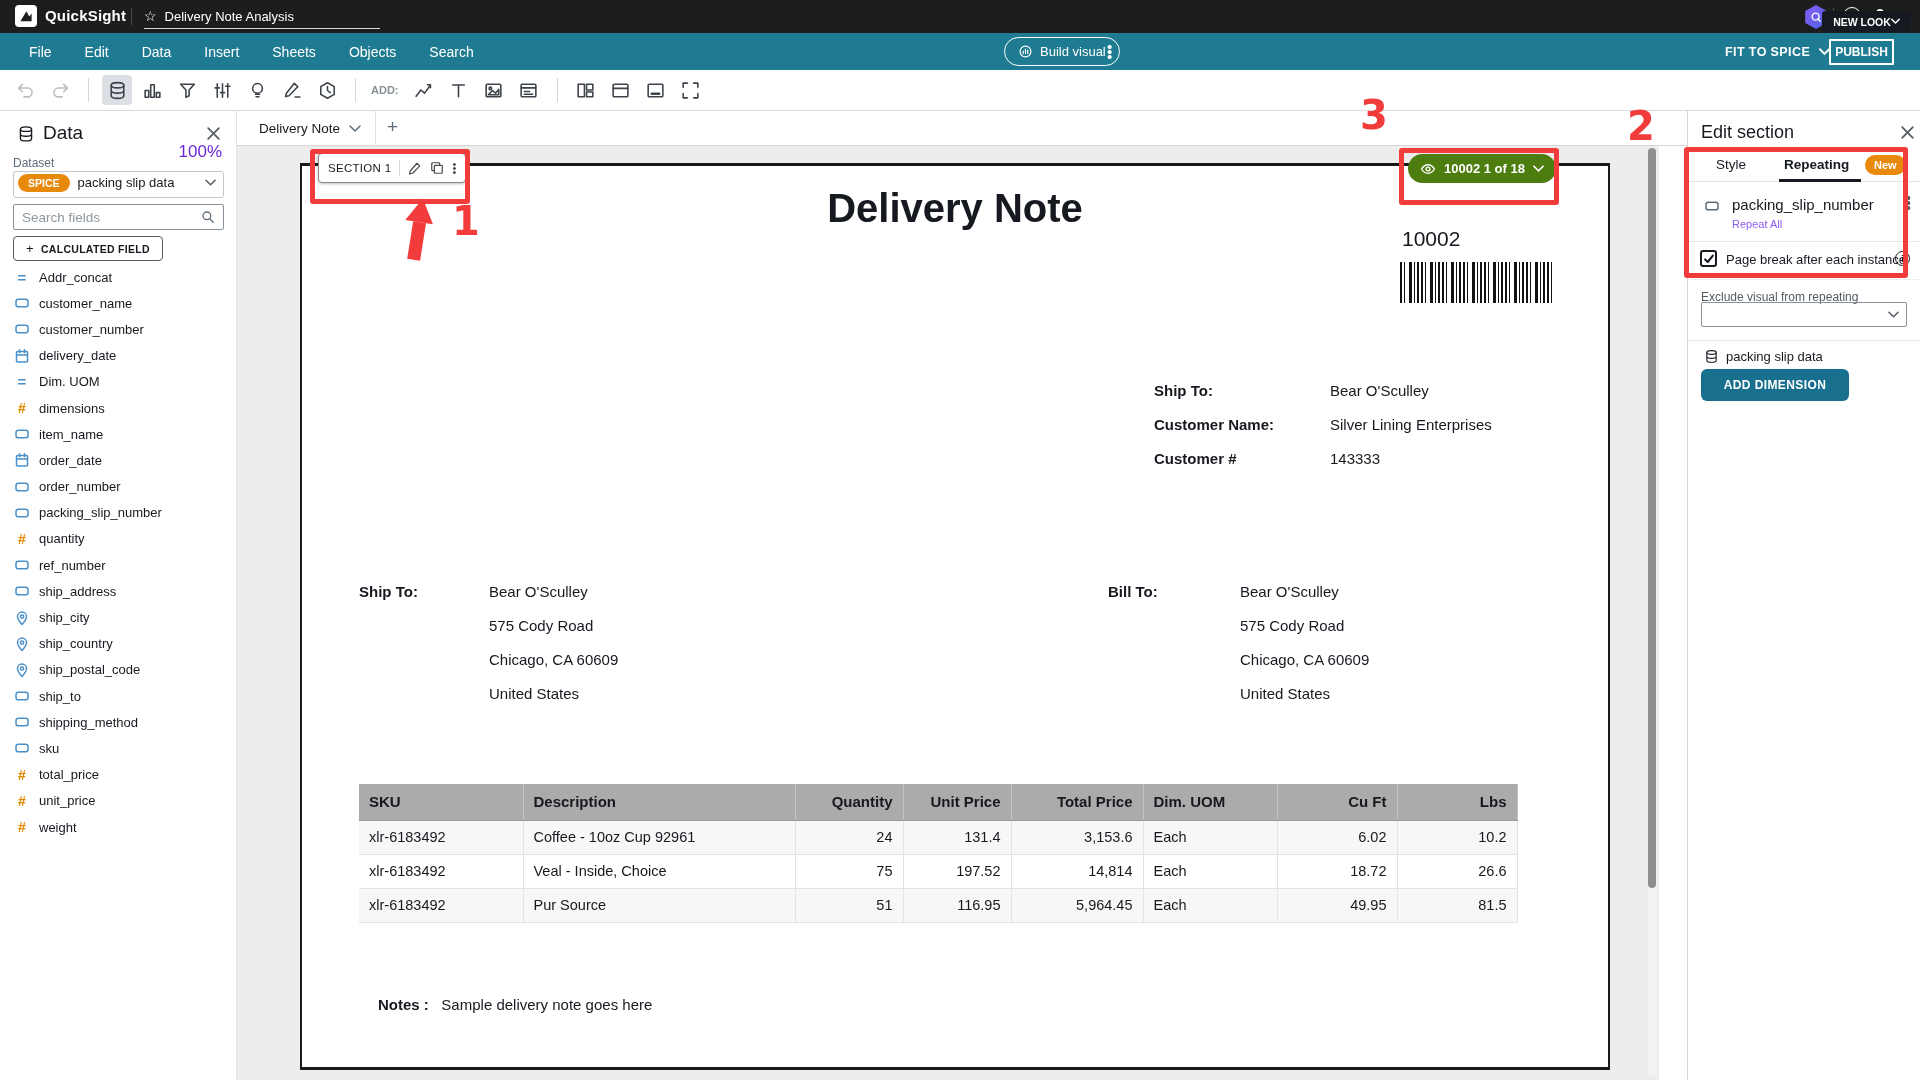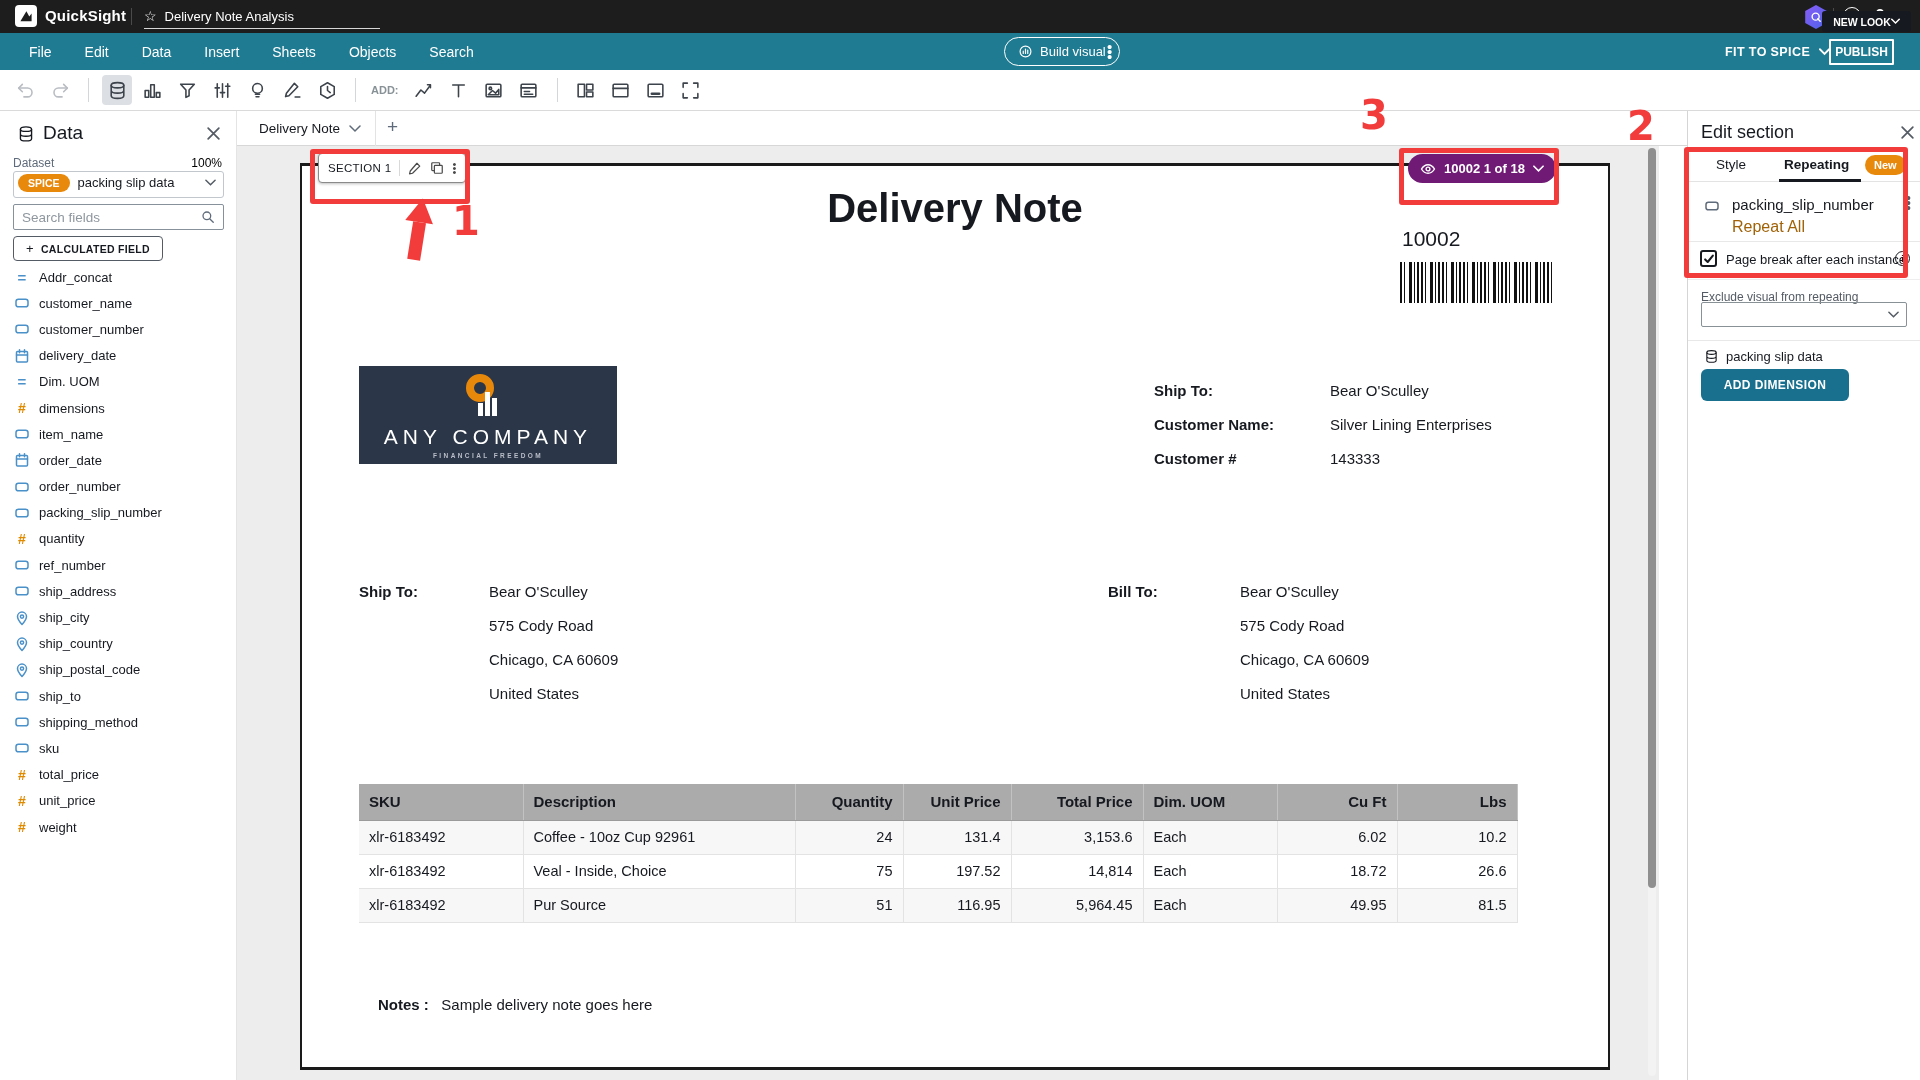--- a/index.html
+++ b/index.html
@@ -38,21 +38,21 @@
   .tsep{width:1px;height:24px;background:#d4d7da;margin:0 8px}
   .add-label{font-size:11px;font-weight:700;color:#879196;margin:0 5px 0 2px}
   .newlook{position:absolute;left:1822px;top:11px;width:89px;height:21px;background:#16191f;border-radius:3px;color:#fff;font-size:10.5px;font-weight:700;display:flex;align-items:center;justify-content:center;}
 
   
   .sidebar{position:absolute;left:0;top:111px;width:237px;height:969px;background:#fff;border-right:1px solid #e4e4e4}
   .sb-dbicon{position:absolute;left:17px;top:14px}
   .sb-title{position:absolute;left:43px;top:11px;font-size:19px;color:#16191f}
   .sb-close{position:absolute;left:206px;top:15px}
   .sb-dslabel{position:absolute;left:13px;top:45px;font-size:12px;color:#5f6b7a}
-  .sb-pct{position:absolute;right:14px;top:45px;font-size:12px;color:#000000}
+  .sb-pct{position:absolute;right:14px;top:31px;font-size:17px;color:#6d28d9}
   .sb-select{position:absolute;left:13px;top:60px;width:211px;height:27px;border:1px solid #c1c7cd;border-radius:3px;display:flex;align-items:center;gap:8px;padding:0 7px 4px 4px}
   .spice{height:18px;padding:0 10px;border-radius:9px;background:#e8890c;color:#fff;font-size:10.5px;font-weight:700;display:flex;align-items:center}
   .sb-dsname{font-size:13px;color:#16191f;flex:1}
   .sb-search{position:absolute;left:13px;top:93px;width:211px;height:26px;border:1px solid #87919b;border-radius:2px;display:flex;align-items:center;padding:0 8px;gap:6px}
   .sb-search .ph{flex:1;font-size:13.5px;color:#8f979f}
   .calc-btn{position:absolute;left:13px;top:125px;height:25px;padding:0 12px;border:1px solid #545b64;border-radius:4px;display:inline-flex;align-items:center;gap:7px;font-size:10.5px;font-weight:700;color:#16191f;letter-spacing:.3px}
   .fields{position:absolute;left:0;top:153px;width:237px}
   .field{height:26.2px;display:flex;align-items:center;padding-left:14px;gap:9px;font-size:13px;color:#16191f}
   .fic{width:16px;height:16px;display:flex;align-items:center;justify-content:center}
   .fic svg{width:16px;height:16px;fill:none;stroke:#4a90c9;stroke-width:1.5;stroke-linecap:round;stroke-linejoin:round}
@@ -66,21 +66,21 @@
   .canvas{position:absolute;left:237px;top:146px;width:1422px;height:934px;background:#ededed}
   .page{position:absolute;left:63px;top:17px;width:1310px;height:907px;background:#fff;border:2px solid #1a1a1a;border-top-width:3px;border-bottom-width:3px}
   .vscroll{position:absolute;right:3px;top:2px;width:8px;height:928px;background:#f3f3f3;border-radius:4px}
   .vthumb{position:absolute;left:0;top:0;width:8px;height:740px;background:#8f8f8f;border-radius:4px}
 
   
   .section-pill{position:absolute;left:16px;top:-13px;height:30px;background:#fff;border:1px solid #8a8a8a;border-radius:4px;display:flex;align-items:center;padding:0 9px;gap:8px;box-shadow:0 1px 3px rgba(0,0,0,.25);z-index:5}
   .sp-label{font-size:11.5px;letter-spacing:.3px;color:#16191f}
   .sp-sep{width:1px;height:16px;background:#d9d9d9}
   .sp-ic svg{width:14px;height:14px;fill:none;stroke:#4a4a4a;stroke-width:1.4;stroke-linecap:round;stroke-linejoin:round}
-  .eye-pill{position:absolute;left:1106px;top:-12px;height:29px;background:#701a75;border-radius:15px;color:#fff;display:flex;align-items:center;gap:8px;padding:0 12px;z-index:5}
+  .eye-pill{position:absolute;left:1106px;top:-12px;height:29px;background:#4d7c0f;border-radius:15px;color:#fff;display:flex;align-items:center;gap:8px;padding:0 12px;z-index:5}
   .ep-text{font-size:13px;font-weight:700}
   .doc-title{position:absolute;left:0;top:20px;width:100%;text-align:center;font-size:40px;font-weight:700;color:#16191f}
   .doc-number{position:absolute;left:1100px;top:61px;font-size:21px;color:#16191f}
   .barcode{position:absolute;left:1098px;top:96px;width:156px;height:41px;background:repeating-linear-gradient(90deg,#111 0 2px,#fff 2px 4px,#111 4px 5px,#fff 5px 9px,#111 9px 12px,#fff 12px 14px,#111 14px 15px,#fff 15px 17px,#111 17px 19px,#fff 19px 21px)}
   .logo{position:absolute;left:57px;top:200px;width:258px;height:98px;background:#2b3648}
   .logo-ring{position:absolute;left:107px;top:8px;width:28px;height:28px;border:8px solid #e8880b;border-radius:50%}
   .logo-bars{position:absolute;left:119px;top:17px;height:33px;display:flex;align-items:flex-end;gap:2.5px}
   .logo-bars i{display:block;width:4.5px;background:#fff}
   .logo-title{position:absolute;left:0;top:59px;width:100%;text-align:center;color:#fff;font-size:21px;letter-spacing:5px}
   .logo-sub{position:absolute;left:0;top:86px;width:100%;text-align:center;color:#b9bec8;font-size:6.5px;letter-spacing:2.4px;font-weight:700}
@@ -106,21 +106,21 @@
   .ep-close{position:absolute;left:212px;top:14px}
   .ep-tabs{position:absolute;left:0;top:38px;width:233px;height:33px;border-bottom:1px solid #e3e3e3}
   .tab-style{position:absolute;left:28px;top:8px;font-size:13.5px;color:#16191f}
   .tab-repeating{position:absolute;left:96px;top:8px;font-size:13.5px;font-weight:700;color:#16191f}
   .rep-underline{position:absolute;left:91px;top:30px;width:82px;height:3px;background:#16191f}
   .new-pill{position:absolute;left:177px;top:6px;height:20px;padding:0 9px;background:#e8890c;border-radius:10px;color:#fff;font-size:11px;font-weight:700;display:flex;align-items:center}
   .ep-fic{position:absolute;left:16px;top:87px}
   .ep-fic svg{width:16px;height:16px;fill:none;stroke:#5f6b7a;stroke-width:1.5;stroke-linejoin:round}
   .ep-fname{position:absolute;left:44px;top:85px;font-size:15px;color:#16191f}
   .ep-kebab{position:absolute;left:218px;top:85px;color:#545b64;font-size:14px;line-height:5px}
-  .ep-repeat{position:absolute;left:44px;top:107px;font-size:16px;color:#a16207}
+  .ep-repeat{position:absolute;left:44px;top:107px;font-size:11px;color:#8b5cf6}
   .ep-div1{position:absolute;left:0;top:130px;width:233px;height:1px;background:#e8e8e8}
   .chk{position:absolute;left:12px;top:139px;width:17px;height:17px;border:2px solid #16191f;border-radius:3px;background:#fff;display:flex;align-items:center;justify-content:center}
   .chk svg{width:12px;height:12px;fill:none;stroke:#16191f;stroke-width:2.4;stroke-linecap:round;stroke-linejoin:round}
   .chk-label{position:absolute;left:38px;top:141px;font-size:13px;color:#16191f}
   .info-ic{position:absolute;left:207px;top:140px;width:15px;height:15px;border:1.5px solid #16191f;border-radius:50%;display:flex;align-items:center;justify-content:center;font-size:9.5px;font-weight:700;color:#16191f;font-style:normal}
   .ep-div2{position:absolute;left:0;top:168px;width:233px;height:1px;background:#eee}
   .excl-label{position:absolute;left:13px;top:179px;font-size:12px;color:#545b64}
   .excl-dd{position:absolute;left:13px;top:191px;width:206px;height:25px;border:1px solid #879196;border-radius:2px}
   .excl-dd svg{position:absolute;right:7px;top:8px}
   .ep-div3{position:absolute;left:0;top:229px;width:233px;height:1px;background:#e8e8e8}
@@ -556,30 +556,20 @@
         <span class="ep-text">10002 1 of 18</span>
         <svg width="11" height="8" viewBox="0 0 12 8">
             <path d="M1 1l5 5 5-5" fill="none" stroke="#fff" stroke-width="1.8" stroke-linecap="round"></path>
           </svg>
       </div>
 
       <div class="doc-title">Delivery Note</div>
       <div class="doc-number">10002</div>
       <div class="barcode"></div>
 
-      <div class="logo">
-        <div class="logo-ring"></div>
-        <div class="logo-bars">
-            <i style="height:13px"></i>
-            <i style="height:24px"></i>
-            <i style="height:18px"></i>
-          </div>
-        <div class="logo-title">ANY COMPANY</div>
-        <div class="logo-sub">FINANCIAL FREEDOM</div>
-      </div>
 
       <div class="info" id="info-rows">
           <div class="row">
             <b>Ship To:</b>
             <span>Bear O'Sculley</span>
           </div>
           <div class="row">
             <b>Customer Name:</b>
             <span>Silver Lining Enterprises</span>
           </div>

